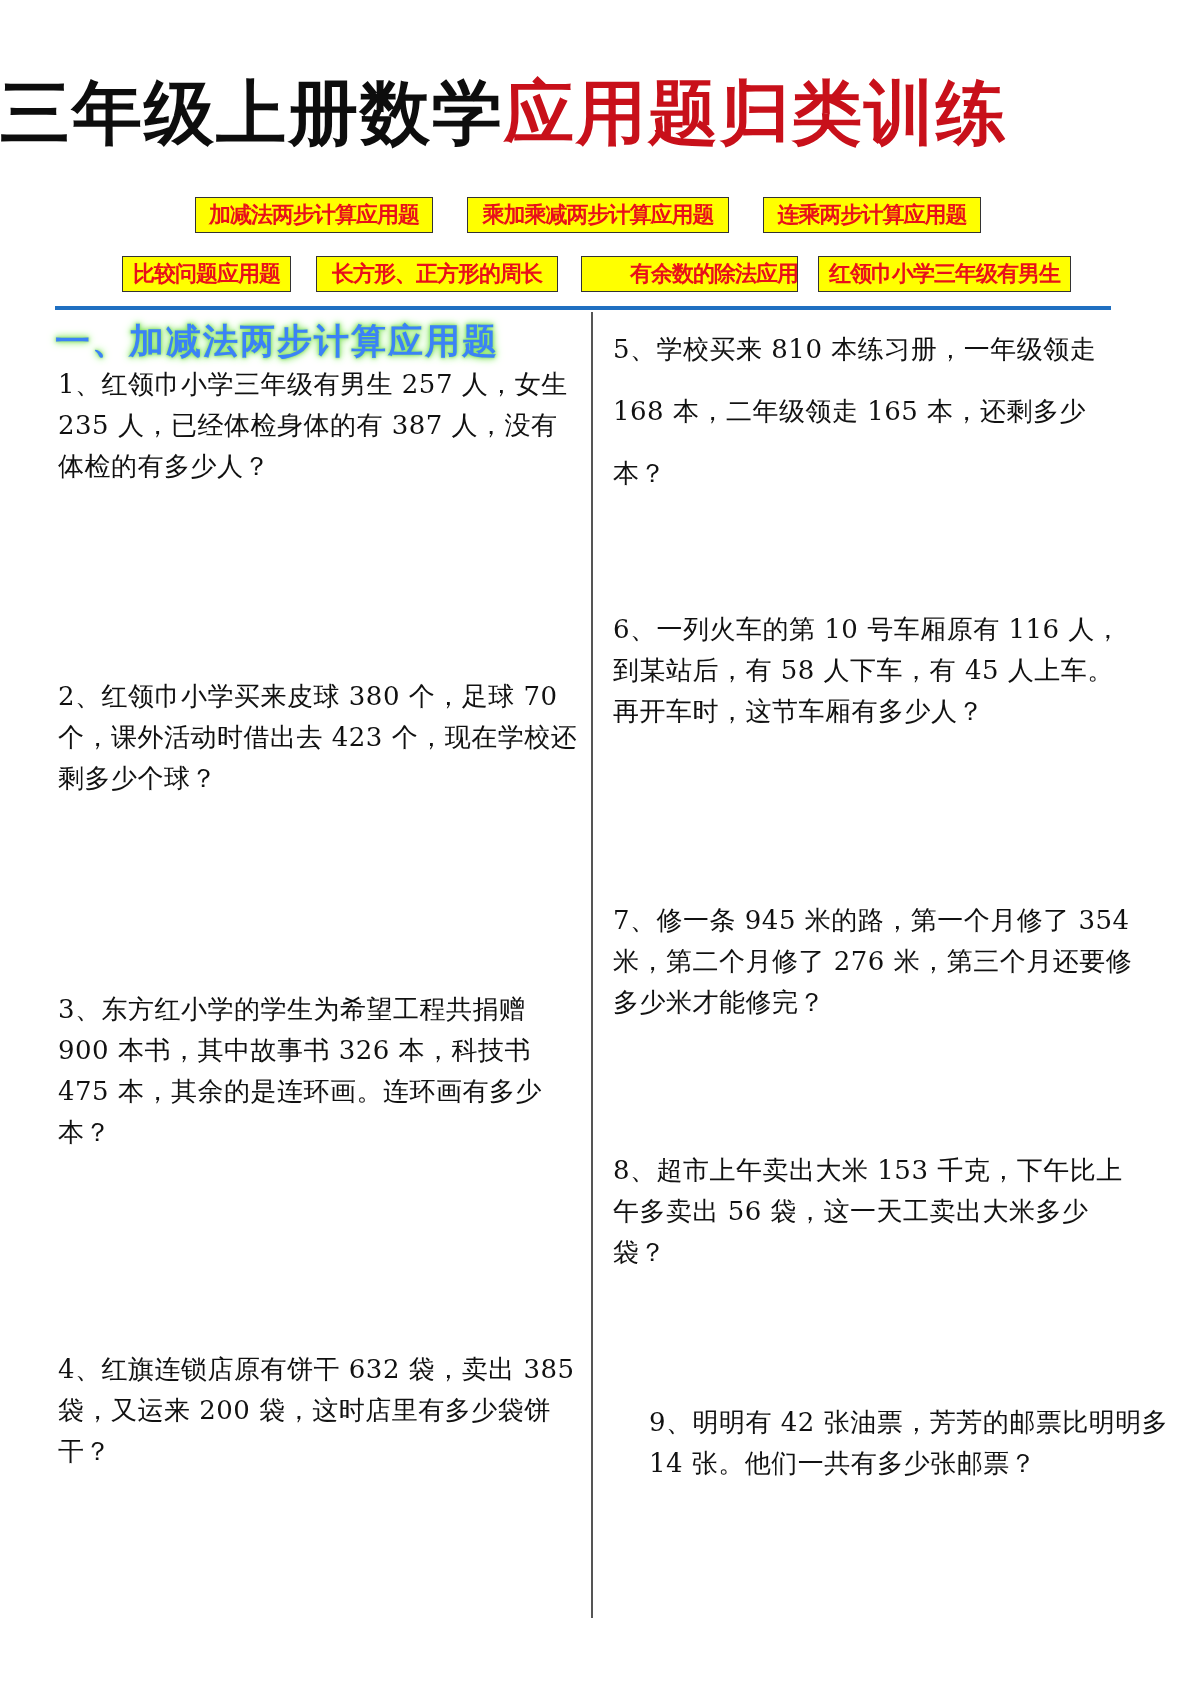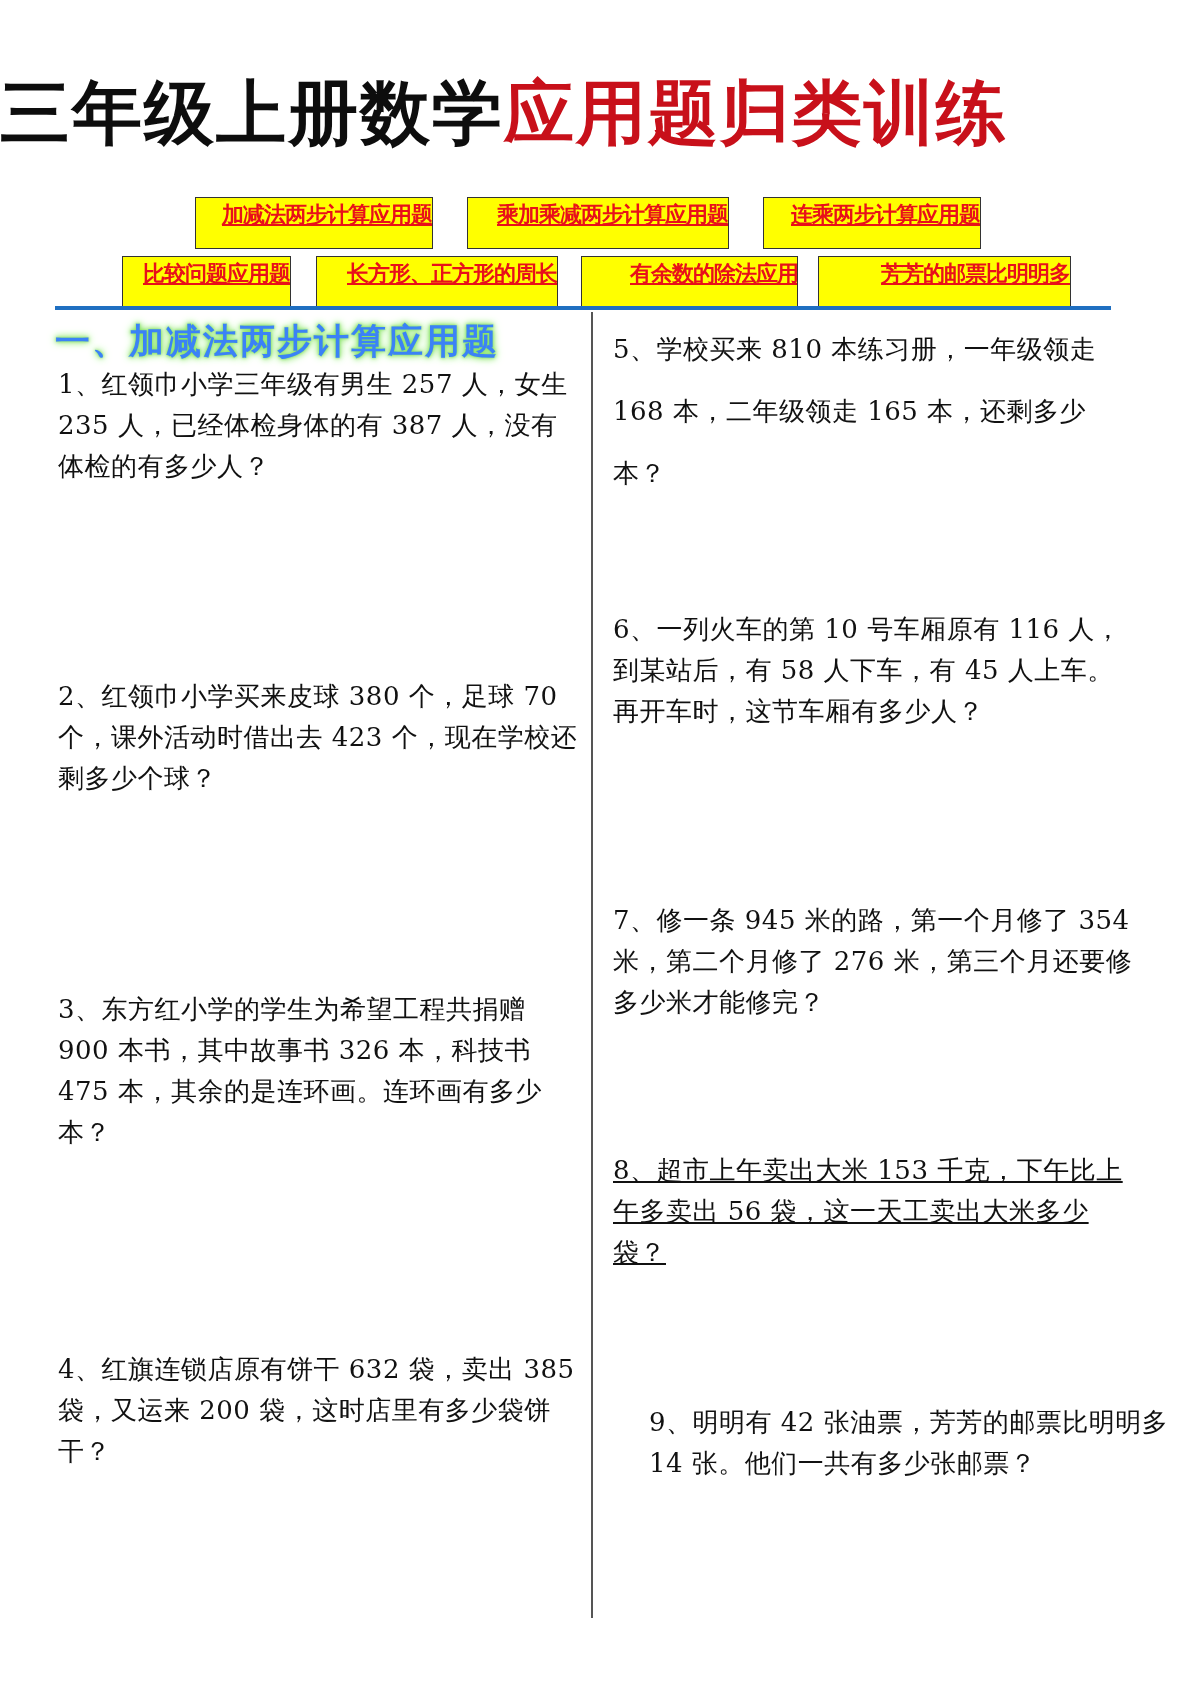--- a/index.html
+++ b/index.html
@@ -3,24 +3,24 @@
 <meta charset="utf-8">
 <style>
   html, body { margin:0; padding:0; background:#ffffff; }
   body { width:1191px; height:1684px; position:relative; overflow:hidden;
          font-family:"DejaVu Serif","Liberation Serif",serif; color:#111; }
   .title { position:absolute; left:0; top:68px; width:1191px; 
            font-family:"DejaVu Sans","Liberation Sans",sans-serif; font-weight:bold;
            font-size:70px; letter-spacing:2px; line-height:90px; white-space:nowrap; }
   .title .black { color:#0d0d0d; }
   .title .red { color:#c8101a; }
-  .tag { position:absolute; height:52px; background:#ffff00; border:1.5px solid #333;
+  .tag { position:absolute; height:36px; background:#ffff00; border:1.5px solid #333;
          box-sizing:border-box; color:#e8101a; font-family:"DejaVu Sans","Liberation Sans",sans-serif;
-         font-weight:bold; font-size:22px; line-height:33px; text-align:right; white-space:nowrap;
-         overflow:hidden; letter-spacing:-1px; cursor:pointer;text-decoration:underline; }
+         font-weight:bold; font-size:22px; line-height:33px; text-align:center; white-space:nowrap;
+         overflow:hidden; letter-spacing:-1px; cursor:pointer; }
   .rule { position:absolute; left:55px; top:306px; width:1056px; height:4px; background:#1f6fc1; }
   .divider { position:absolute; left:591px; top:312px; width:2px; height:1306px; background:#555; }
   .section-title { position:absolute; left:55px; top:318px; font-size:35px; font-weight:bold;
                    line-height:46px; color:#3b82f6; white-space:nowrap; letter-spacing:2px;
                    text-shadow:0 0 6px #7fe05a, 0 0 10px #9bf07a, 0 0 3px #6fd84a; }
   .q { position:absolute; font-size:26px; line-height:41px; color:#111; letter-spacing:0.5px; }
   .q.left { left:58px; width:520px; }
   .q.right { left:613px; width:520px; }
   .q.spaced { line-height:62px; }
 </style>
@@ -31,29 +31,29 @@
   <span class="black">三年级上册数学</span><span class="red">应用题归类训练</span>
 </div>
 
 <div class="tag" style="left:195px; top:197px; width:238px;">加减法两步计算应用题</div>
 <div class="tag" style="left:467px; top:197px; width:262px;">乘加乘减两步计算应用题</div>
 <div class="tag" style="left:763px; top:197px; width:218px;">连乘两步计算应用题</div>
 
 <div class="tag" style="left:122px; top:256px; width:169px;">比较问题应用题</div>
 <div class="tag" style="left:316px; top:256px; width:242px;">长方形、正方形的周长</div>
 <div class="tag" style="left:581px; top:256px; width:217px;padding-left:48px;">有余数的除法应用题</div>
-<div class="tag" style="left:818px; top:256px; width:253px;">芳芳的邮票比明明多</div>
+<div class="tag" style="left:818px; top:256px; width:253px;">红领巾小学三年级有男生</div>
 
 <div class="rule"></div>
 <div class="divider"></div>
 
 <div class="section-title">一、加减法两步计算应用题</div>
 
 <div class="q left" style="top:364px;">1、红领巾小学三年级有男生 257 人，女生 235 人，已经体检身体的有 387 人，没有体检的有多少人？</div>
 <div class="q left" style="top:676px;">2、红领巾小学买来皮球 380 个，足球 70 个，课外活动时借出去 423 个，现在学校还剩多少个球？</div>
 <div class="q left" style="top:989px;">3、东方红小学的学生为希望工程共捐赠 900 本书，其中故事书 326 本，科技书 475 本，其余的是连环画。连环画有多少本？</div>
 <div class="q left" style="top:1349px;">4、红旗连锁店原有饼干 632 袋，卖出 385 袋，又运来 200 袋，这时店里有多少袋饼干？</div>
 
 <div class="q right spaced" style="top:318px;">5、学校买来 810 本练习册，一年级领走 168 本，二年级领走 165 本，还剩多少本？</div>
 <div class="q right" style="top:609px;">6、一列火车的第 10 号车厢原有 116 人，到某站后，有 58 人下车，有 45 人上车。再开车时，这节车厢有多少人？</div>
 <div class="q right" style="top:900px;">7、修一条 945 米的路，第一个月修了 354 米，第二个月修了 276 米，第三个月还要修多少米才能修完？</div>
-<div class="q right" style="top:1150px;text-decoration:underline;">8、超市上午卖出大米 153 千克，下午比上午多卖出 56 袋，这一天工卖出大米多少袋？</div>
+<div class="q right" style="top:1150px;">8、超市上午卖出大米 153 千克，下午比上午多卖出 56 袋，这一天工卖出大米多少袋？</div>
 <div class="q right" style="top:1402px;margin-left:36px;">9、明明有 42 张油票，芳芳的邮票比明明多 14 张。他们一共有多少张邮票？</div>
 
 </body></html>

